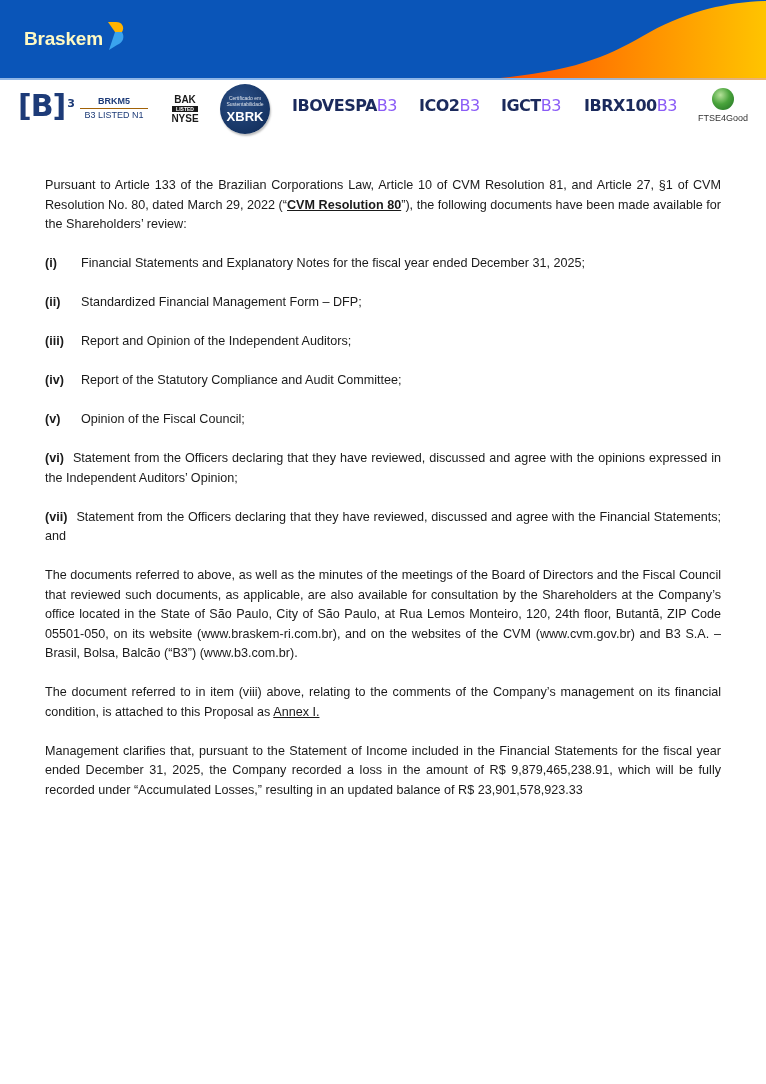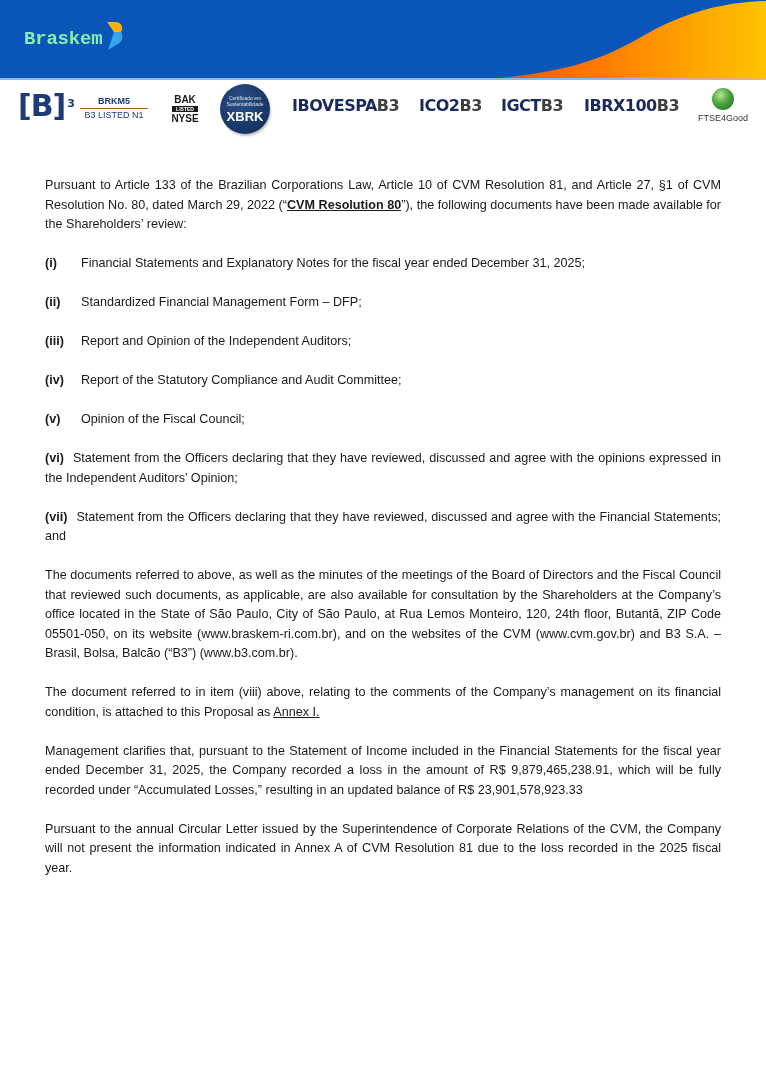--- a/index.html
+++ b/index.html
@@ -12,22 +12,22 @@
     .banner {
       position: absolute; left: 0; top: 0; width: 766px; height: 78px;
       background: #0a55b8; overflow: hidden;
     }
     .banner svg.wave { position: absolute; left: 0; top: 0; }
     .brand {
       position: absolute; left: 24px; top: 27px;
       display: flex; align-items: center; gap: 2px;
     }
     .brand-name {
-      color: #86efac; font-weight: bold; font-size: 19px; letter-spacing: -0.2px;
-      font-family: Liberation Mono, monospace;
+      color: #fef9c3; font-weight: bold; font-size: 19px; letter-spacing: -0.2px;
+      font-family: Liberation Sans, sans-serif;
     }
     .brand-mark { width: 22px; height: 30px; margin-top: -6px; }
     .banner-line {
       position: absolute; left: 0; top: 78px; width: 766px; height: 2px;
       background: linear-gradient(to right, #8fb6e6 0%, #8fb6e6 75%, #f1b26a 100%);
     }
 
     .logos {
       position: absolute; left: 0; top: 82px; width: 605px; height: 52px;
     }
@@ -54,21 +54,21 @@
       background: radial-gradient(circle at 40% 35%, #2b4f86 0%, #163463 70%, #0f2650 100%);
       color: #fff; text-align: center; box-shadow: 1px 2px 2px rgba(0,0,0,0.25);
     }
     .xbrk .small { font-size: 5px; line-height: 6px; margin-top: 11px; opacity: 0.85; }
     .xbrk .big { font-size: 13px; font-weight: bold; line-height: 14px; margin-top: 3px; }
     .index {
       top: 14px; color: #1b2a5c; font-size: 16px; line-height: 20px;
       font-family: "DejaVu Sans", sans-serif; letter-spacing: -0.5px;
     }
     .index b { font-weight: bold; }
-    .index span { font-weight: bold; color: #404040; }
+    .index span { font-weight: normal; color: #8b5cf6; }
     .ibov { left: 292px; }
     .ico2 { left: 419px; }
     .igct { left: 501px; }
     .ibrx { left: 584px; }
     .ftse {
       left: 690px; top: 6px; width: 66px; text-align: center; color: #333;
       font-size: 9px;
     }
     .ftse .globe {
       width: 22px; height: 22px; border-radius: 50%; margin: 0 auto 3px auto;
@@ -161,14 +161,13 @@
   <p class="item long"><span class="num">(vii)</span><span>Statement from the Officers declaring that they have reviewed, discussed and agree with the Financial Statements; and</span></p>
 
   <p class="p">The documents referred to above, as well as the minutes of the meetings of the Board of Directors and the Fiscal Council that reviewed such documents, as applicable, are also available for consultation by the Shareholders at the Company’s office located in the State of São Paulo, City of São Paulo, at Rua Lemos Monteiro, 120, 24th floor, Butantã, ZIP Code 05501-050, on its website (www.braskem-ri.com.br), and on the websites of the CVM (www.cvm.gov.br) and B3 S.A. – Brasil, Bolsa, Balcão (“B3”) (www.b3.com.br).</p>
 
   <p class="p">
     <span>The document referred to in item (viii) above, relating to the comments of the Company’s management on its financial condition, is attached to this Proposal as </span><span class="u">Annex I.</span>
   </p>
 
   <p class="p">Management clarifies that, pursuant to the Statement of Income included in the Financial Statements for the fiscal year ended December 31, 2025, the Company recorded a loss in the amount of R$ 9,879,465,238.91, which will be fully recorded under “Accumulated Losses,” resulting in an updated balance of R$ 23,901,578,923.33</p>
 
-  <p class="p">Pursuant to the annual Circular Letter issued by the Superintendence of Corporate Relations of the CVM, the Company will not present the information indicated in Annex A of CVM Resolution 81 due to the loss recorded in the 2025 fiscal year.</p>
 </div>
 
 </body></html>

